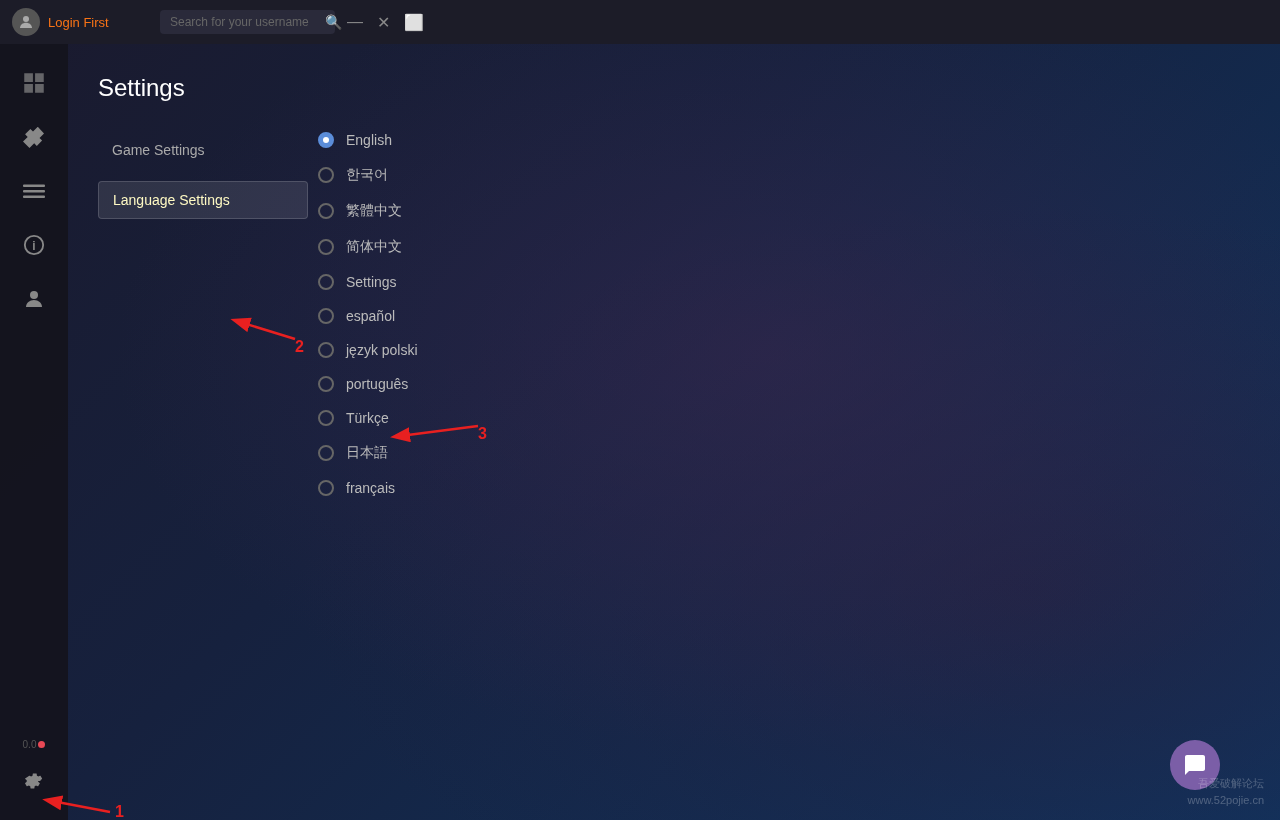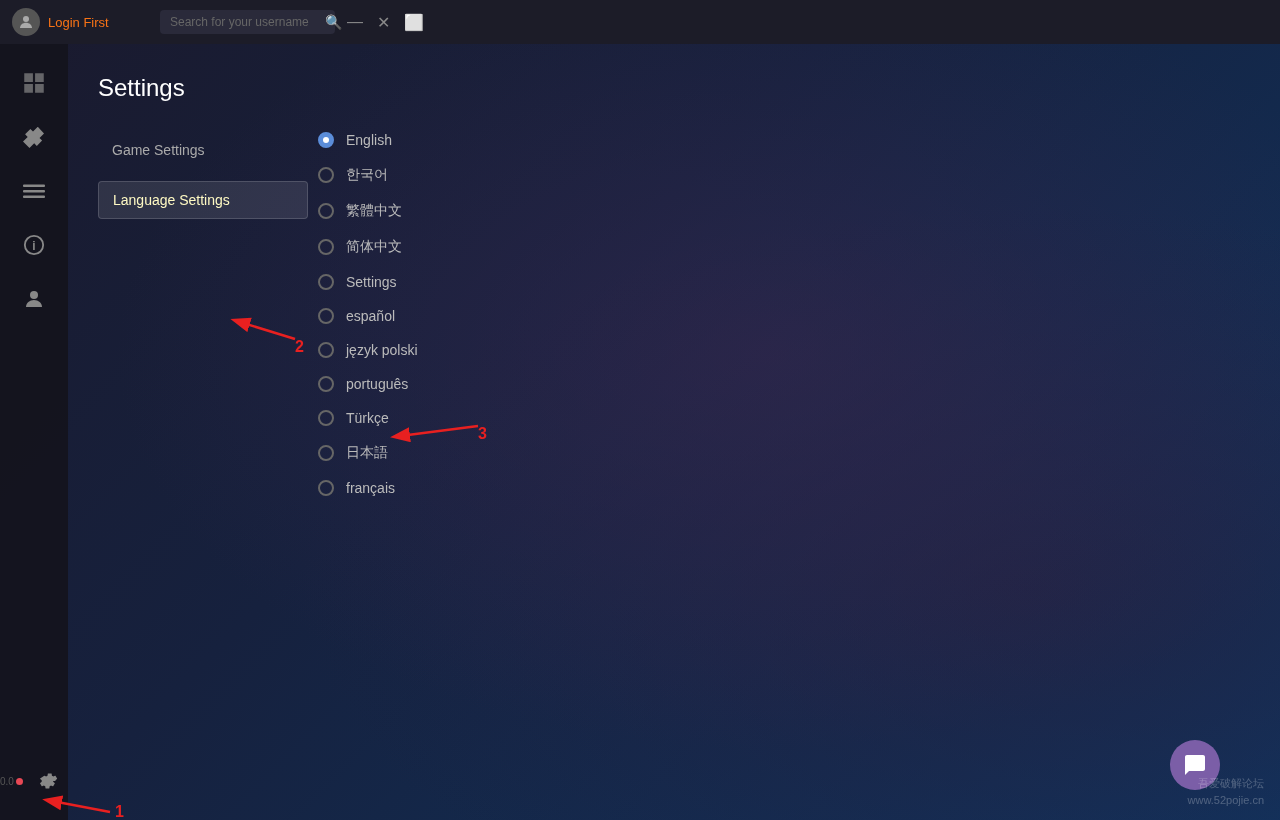--- a/index.html
+++ b/index.html
@@ -131,21 +131,21 @@
       border-radius: 6px;
       cursor: pointer;
       color: #888;
       font-size: 20px;
       position: relative;
     }
     .sidebar-spacer { flex: 1; }
     .sidebar-bottom {
       padding-bottom: 16px;
       display: flex;
-      flex-direction: row;
+      flex-direction: column;
       align-items: center;
       gap: 8px;
       width: 100%;
     }
     .version-badge {
       font-size: 10px;
       color: #555;
       display: flex;
       align-items: center;
       gap: 2px;

